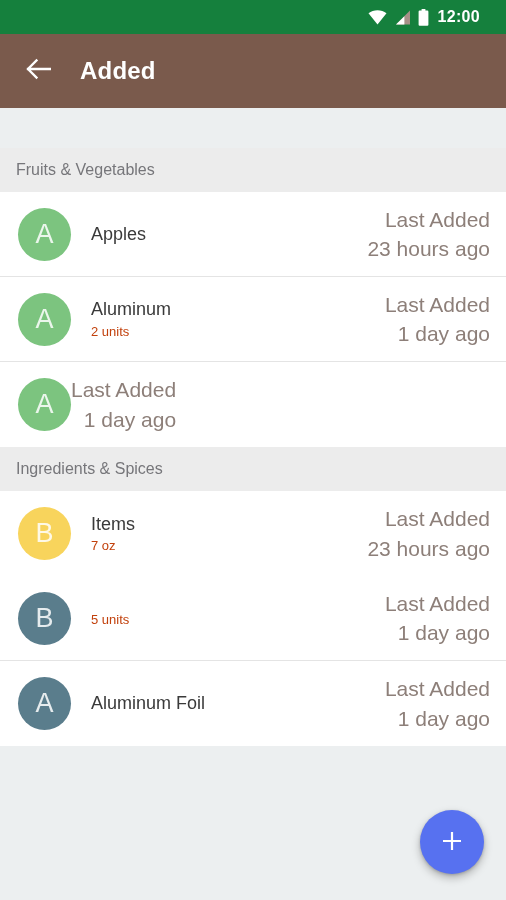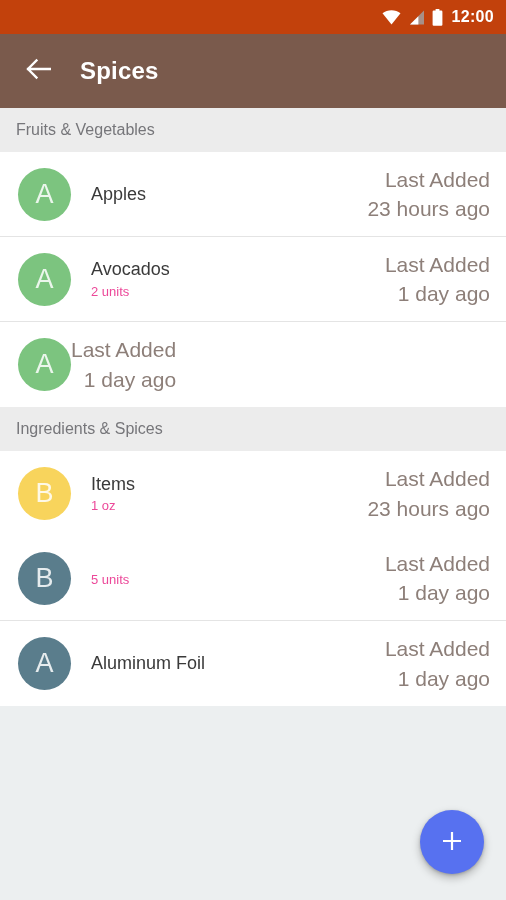--- a/index.html
+++ b/index.html
@@ -18,25 +18,25 @@
     width: 506px;
     height: 900px;
     background: #eceff0;
     display: flex;
     flex-direction: column;
   }
 
   
   .status-bar {
     height: 34px;
-    background: #c2410c;
+    background: #15803d;
     display: flex;
     align-items: center;
     justify-content: flex-end;
-    padding-right: 12px;
+    padding-right: 26px;
     box-sizing: border-box;
     flex: 0 0 auto;
   }
   .status-icons {
     display: flex;
     align-items: center;
     gap: 7px;
   }
   .icon-wifi, .icon-signal, .icon-battery {
     display: block;
@@ -76,20 +76,21 @@
     margin-left: 22px;
     letter-spacing: 0.2px;
   }
 
   
   .list-area {
     flex: 1 1 auto;
     position: relative;
     background: #eceff0;
     overflow: hidden;
+    margin-top: 40px;
   }
   .list {
     background: #eceff0;
   }
   .section-header {
     height: 44px;
     background: #ececec;
     display: flex;
     align-items: center;
     padding-left: 16px;
@@ -132,21 +133,21 @@
     min-width: 0;
   }
   .row-title {
     font-size: 18px;
     color: #3a3a3a;
     line-height: 1.25;
     white-space: nowrap;
   }
   .row-sub {
     font-size: 13px;
-    color: #ec4899;
+    color: #c2410c;
     margin-top: 3px;
     line-height: 1.2;
   }
   .row-meta {
     flex: 0 0 auto;
     text-align: right;
     color: #8d7f79;
     font-size: 21px;
     line-height: 1.4;
   }
@@ -203,60 +204,60 @@
   </div>
 
   <div class="app-bar">
     <div class="back-btn">
       <span>
         <svg width="26" height="22" viewBox="0 0 26 22" aria-hidden="true">
           <path d="M25 11 L3 11 M11.5 2.5 L3 11 L11.5 19.5" stroke="#ffffff" stroke-width="2.3" fill="none" stroke-linecap="square" stroke-linejoin="miter"></path>
         </svg>
       </span>
     </div>
-    <span class="app-title">Spices</span>
+    <span class="app-title">Added</span>
   </div>
 
   <div class="list-area">
     <div class="list" id="list-root">
         <div class="section-header">Fruits &amp; Vegetables</div>
         <div class="row">
           <div class="avatar" style="background: rgb(124, 196, 127);">A</div>
           <div class="row-text">
             <div class="row-title">Apples</div>
           </div>
           <div class="row-meta">
             <span class="meta-label">Last Added</span>
             <span class="meta-value">23 hours ago</span>
           </div>
         </div>
         <div class="row">
           <div class="avatar" style="background: rgb(124, 196, 127);">A</div>
           <div class="row-text">
-            <div class="row-title">Avocados</div>
+            <div class="row-title">Aluminum</div>
             <div class="row-sub">2 units</div>
           </div>
           <div class="row-meta">
             <span class="meta-label">Last Added</span>
             <span class="meta-value">1 day ago</span>
           </div>
         </div>
         <div class="row last-in-section">
           <div class="avatar" style="background: rgb(124, 196, 127);">A</div>
           <div class="row-meta">
             <span class="meta-label">Last Added</span>
             <span class="meta-value">1 day ago</span>
           </div>
         </div>
         <div class="section-header">Ingredients &amp; Spices</div>
         <div class="row last-in-section">
           <div class="avatar" style="background: rgb(248, 212, 92);">B</div>
           <div class="row-text">
             <div class="row-title">Items</div>
-            <div class="row-sub">1 oz</div>
+            <div class="row-sub">7 oz</div>
           </div>
           <div class="row-meta">
             <span class="meta-label">Last Added</span>
             <span class="meta-value">23 hours ago</span>
           </div>
         </div>
         <div class="row">
           <div class="avatar" style="background: rgb(90, 125, 140);">B</div>
           <div class="row-text">
             <div class="row-sub">5 units</div>

